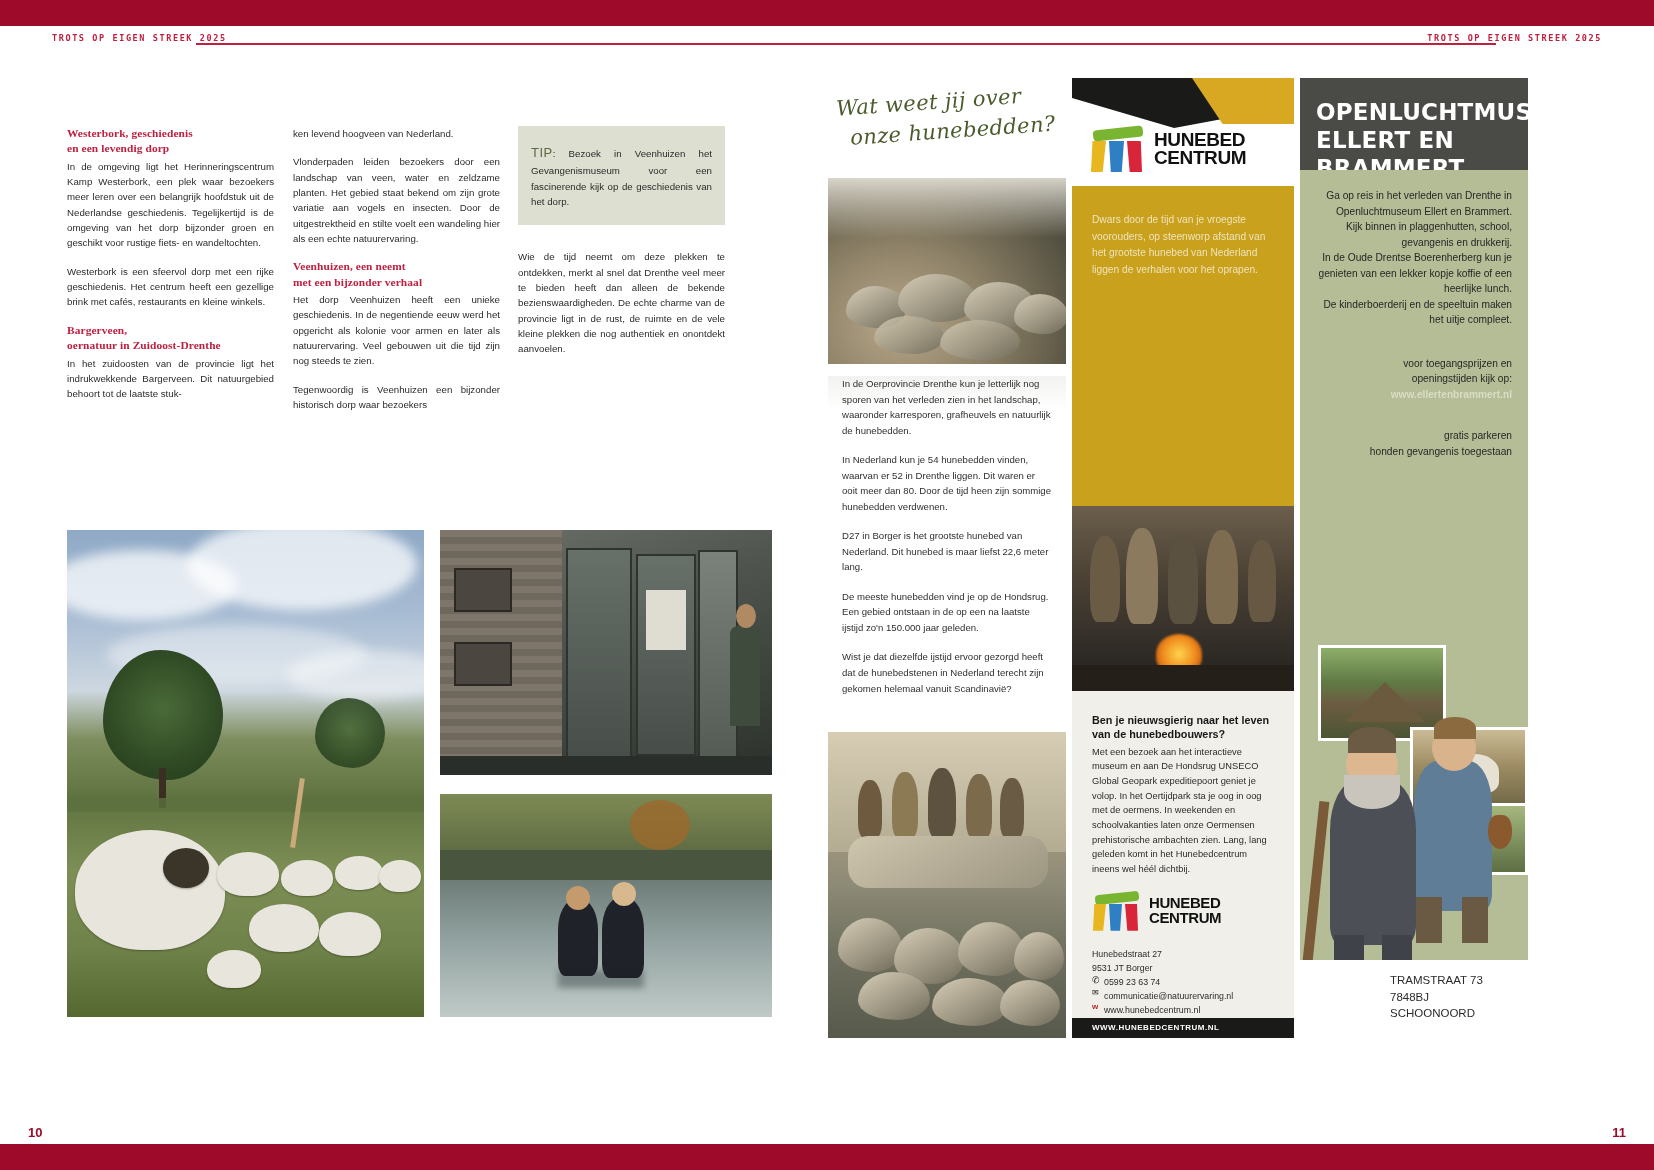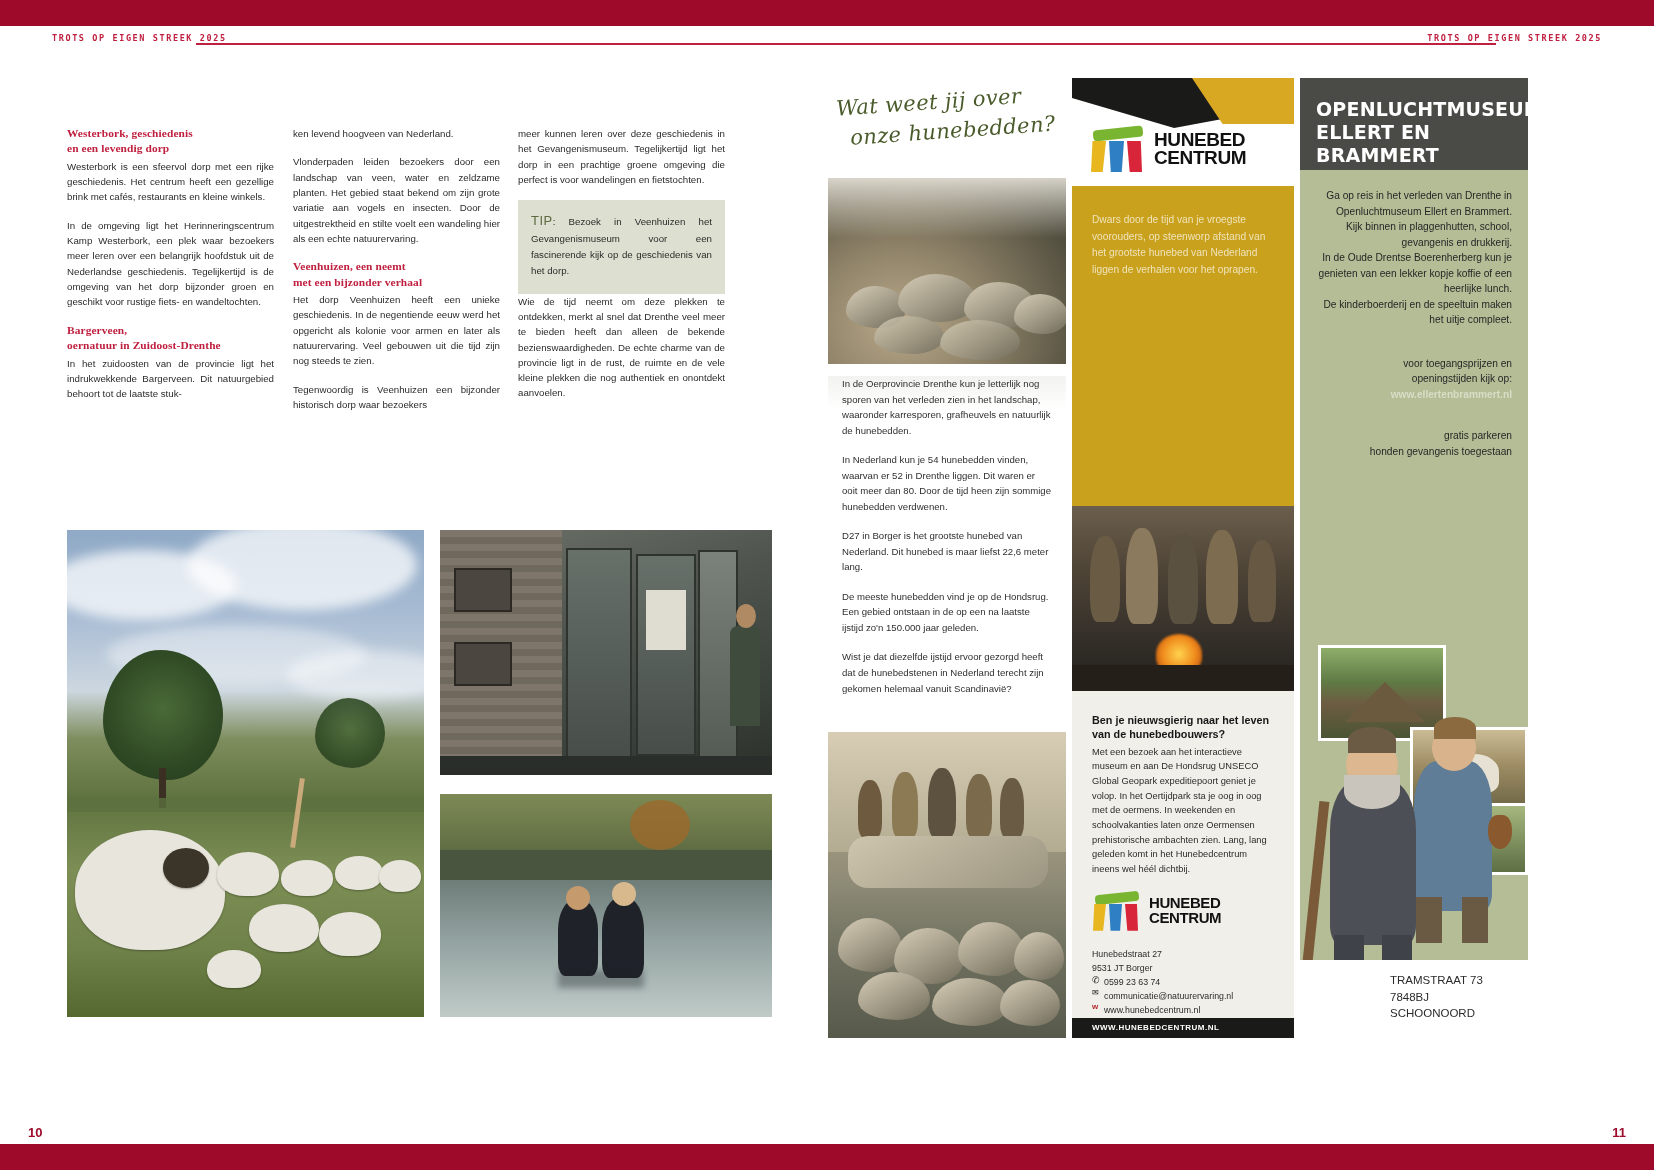--- a/index.html
+++ b/index.html
@@ -75,22 +75,22 @@
     font-size: 11.4px;
     line-height: 1.35;
     margin-bottom: 2px;
     font-family: "Liberation Serif", serif;
     letter-spacing: 0.1px;
   }
   .col p { margin-bottom: 13px; }
 
   .tipbox {
     background: #dde0d0;
-    padding: 10px 13px 15px 13px;
-    margin-bottom: 0;
+    padding: 16px 13px 15px 13px;
+    margin-bottom: 24px;
     text-align: justify;
     line-height: 1.62;
   }
   .tipbox .tiplabel {
     font-size: 13px;
     color: #5d6b42;
     letter-spacing: 0.5px;
   }
 
   
@@ -280,21 +280,21 @@
     display: flex; align-items: center; padding-left: 20px;
   }
 
   
   .om-head {
     position: absolute; left: 0; top: 0; width: 228px; height: 92px;
     background: #4a4a46; color: #ffffff;
     padding: 20px 16px 0 16px;
   }
   .om-head .t1, .om-head .t2 {
-    font-size: 19px; font-weight: bold; letter-spacing: 0.2px; line-height: 1.22;
+    font-size: 23px; font-weight: bold; letter-spacing: 0.2px; line-height: 1.22;
     font-family: "DejaVu Sans", sans-serif;
   }
   .om-green {
     position: absolute; left: 0; top: 92px; width: 228px; height: 465px;
     background: #b5bd96;
     padding: 18px 16px 0 16px;
     font-size: 10.2px; line-height: 1.52; color: #262626; text-align: right;
   }
   .om-green .url { color: #d9dcc6; font-weight: bold; }
   .om-photos {
@@ -338,42 +338,41 @@
   <div class="rh-rule rh-rule-left"></div>
 
   <div class="folio folio-left">10</div>
   <div class="folio folio-right">11</div>
 
   <div class="col col1">
     <div class="subhead">
       <span>Westerbork, geschiedenis</span><br>
       <span>en een levendig dorp</span>
     </div>
+    <p>In de omgeving ligt het Herinneringscentrum Kamp Westerbork, een plek waar bezoekers meer leren over een belangrijk hoofdstuk uit de Nederlandse geschiedenis. Tegelijkertijd is de omgeving van het dorp bijzonder groen en geschikt voor rustige fiets- en wandeltochten.</p>
     <p>Westerbork is een sfeervol dorp met een rijke geschiedenis. Het centrum heeft een gezellige brink met cafés, restaurants en kleine winkels.</p>
-    <p>In de omgeving ligt het Herinneringscentrum Kamp Westerbork, een plek waar bezoekers meer leren over een belangrijk hoofdstuk uit de Nederlandse geschiedenis. Tegelijkertijd is de omgeving van het dorp bijzonder groen en geschikt voor rustige fiets- en wandeltochten.</p>
     <div class="subhead">
       <span>Bargerveen,</span><br>
       <span>oernatuur in Zuidoost-Drenthe</span>
     </div>
     <p>In het zuidoosten van de provincie ligt het indrukwekkende Bargerveen. Dit natuurgebied behoort tot de laatste stuk-</p>
   </div>
 
   <div class="col col2">
     <p>ken levend hoogveen van Nederland.</p>
     <p>Vlonderpaden leiden bezoekers door een landschap van veen, water en zeldzame planten. Het gebied staat bekend om zijn grote variatie aan vogels en insecten. Door de uitgestrektheid en stilte voelt een wandeling hier als een echte natuurervaring.</p>
     <div class="subhead">
       <span>Veenhuizen, een neemt</span><br>
       <span>met een bijzonder verhaal</span>
     </div>
     <p>Het dorp Veenhuizen heeft een unieke geschiedenis. In de negentiende eeuw werd het opgericht als kolonie voor armen en later als natuurervaring. Veel gebouwen uit die tijd zijn nog steeds te zien.</p>
     <p>Tegenwoordig is Veenhuizen een bijzonder historisch dorp waar bezoekers</p>
   </div>
 
   <div class="col col3">
-    <p>meer kunnen leren over deze geschiedenis in het Gevangenismuseum. Tegelijkertijd ligt het dorp in een prachtige groene omgeving die perfect is voor wandelingen en fietstochten.</p>
     <div class="tipbox">
       <span class="tiplabel">TIP</span><span>: Bezoek in Veenhuizen het Gevangenismuseum voor een fascinerende kijk op de geschiedenis van het dorp.</span>
     </div>
     <p>Wie de tijd neemt om deze plekken te ontdekken, merkt al snel dat Drenthe veel meer te bieden heeft dan alleen de bekende bezienswaardigheden. De echte charme van de provincie ligt in de rust, de ruimte en de vele kleine plekken die nog authentiek en onontdekt aanvoelen.</p>
   </div>
 
   <div class="photo photo-sheep">
     <div class="ph-cloud" style="left:-20px;top:20px;width:190px;height:70px;"></div>
     <div class="ph-cloud" style="left:120px;top:-10px;width:230px;height:90px;"></div>
     <div class="ph-cloud" style="left:40px;top:95px;width:260px;height:60px;opacity:.55;"></div>

